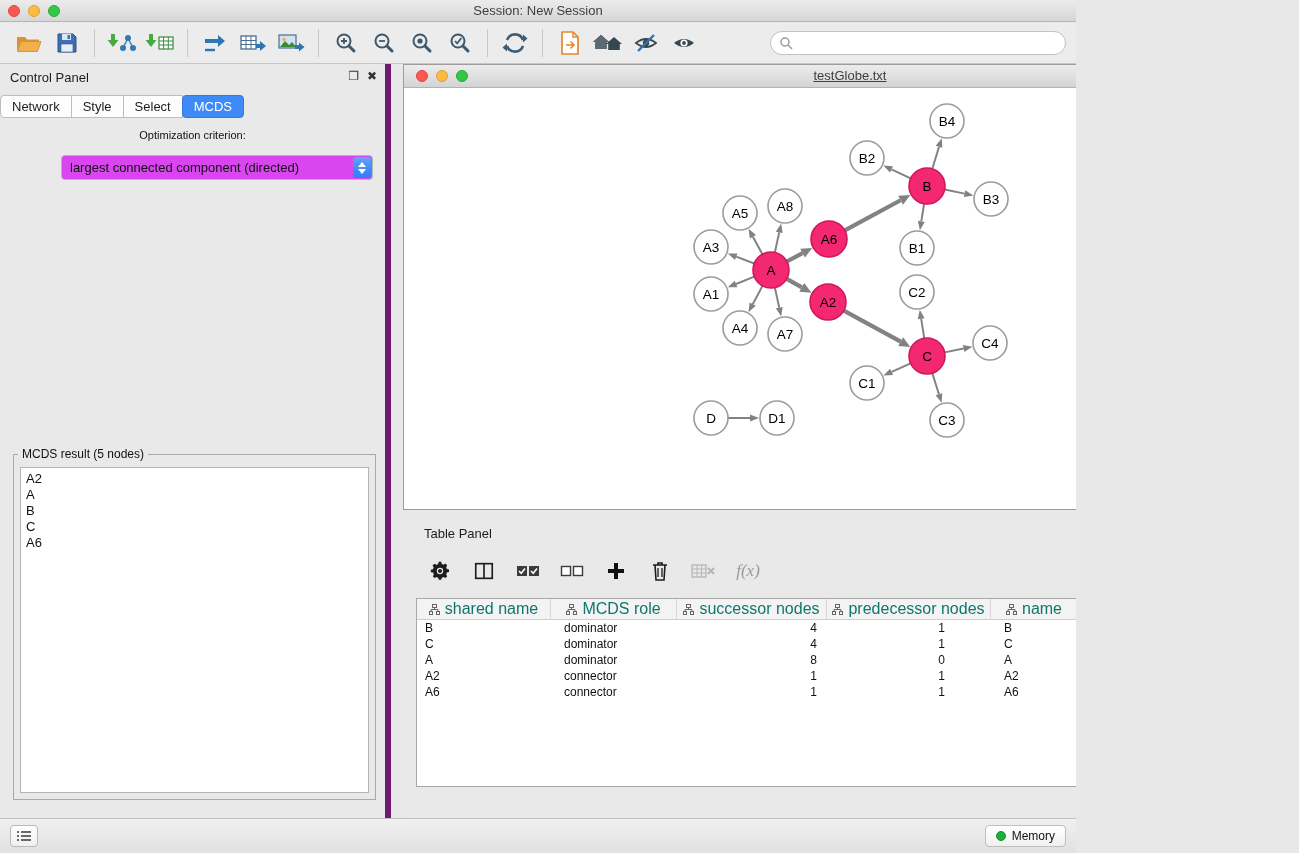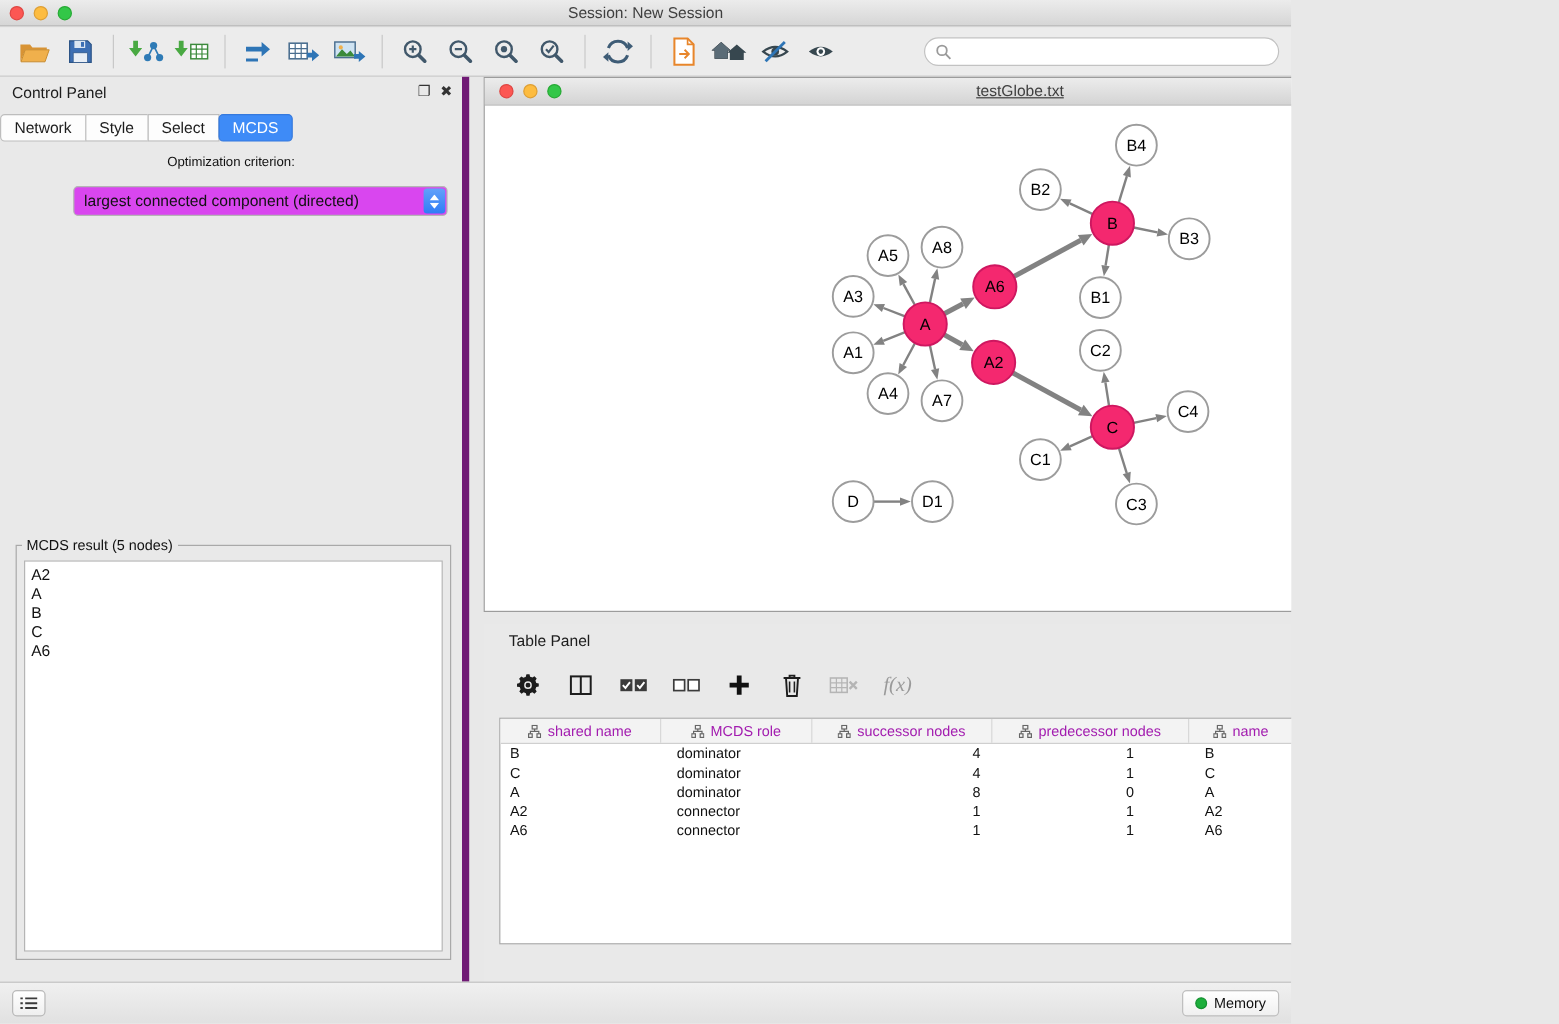--- a/index.html
+++ b/index.html
@@ -70,22 +70,22 @@
 
   
   .table-panel { position:absolute; left:403px; top:520px; width:896px; height:298px; background:#E9E9E9; }
   .tp-toolbar { position:absolute; top:30px; left:10px; right:10px; height:42px;
     display:flex; align-items:center; gap:14px; padding-left:12px; }
   .tp-btn { width:30px; height:30px; display:flex; align-items:center; justify-content:center; }
   .fx { font-family:"Liberation Serif", serif; font-style:italic; font-size:17px; color:#9A9A9A; }
   .node-table { position:absolute; left:13px; right:9px; top:78px; height:189px; background:#fff;
     border:1px solid #A8A8A8; overflow:hidden; }
   .t-head { display:flex; background:#F3F3F3; border-bottom:1px solid #CFCFCF; height:21px; }
-  .t-hcell { display:flex; align-items:center; justify-content:center; gap:5px; font-size:12px;
-    color:#a21caf; border-right:1px solid #D8D8D8; height:100%; }
+  .t-hcell { display:flex; align-items:center; justify-content:center; gap:5px; font-size:16px;
+    color:#0f766e; border-right:1px solid #D8D8D8; height:100%; }
   .t-hfill { flex:1; }
   .t-row { display:flex; height:16px; align-items:center; }
   .t-cell { font-size:12px; color:#111; height:16px; line-height:16px; white-space:nowrap; }
   .t-cell.c0 { padding-left:8px; }
   .t-cell.c1 { padding-left:13px; }
   .t-cell.c2 { text-align:right; padding-right:10px; }
   .t-cell.c3 { text-align:right; padding-right:46px; }
   .t-cell.c4 { padding-left:13px; }
   .tp-tabs { position:absolute; top:270px; left:0; right:0; display:flex; justify-content:center; }
   .tp-tab { font-size:13px; padding:3px 12px; background:#FDFDFD; border:1px solid #BDBDBD;

